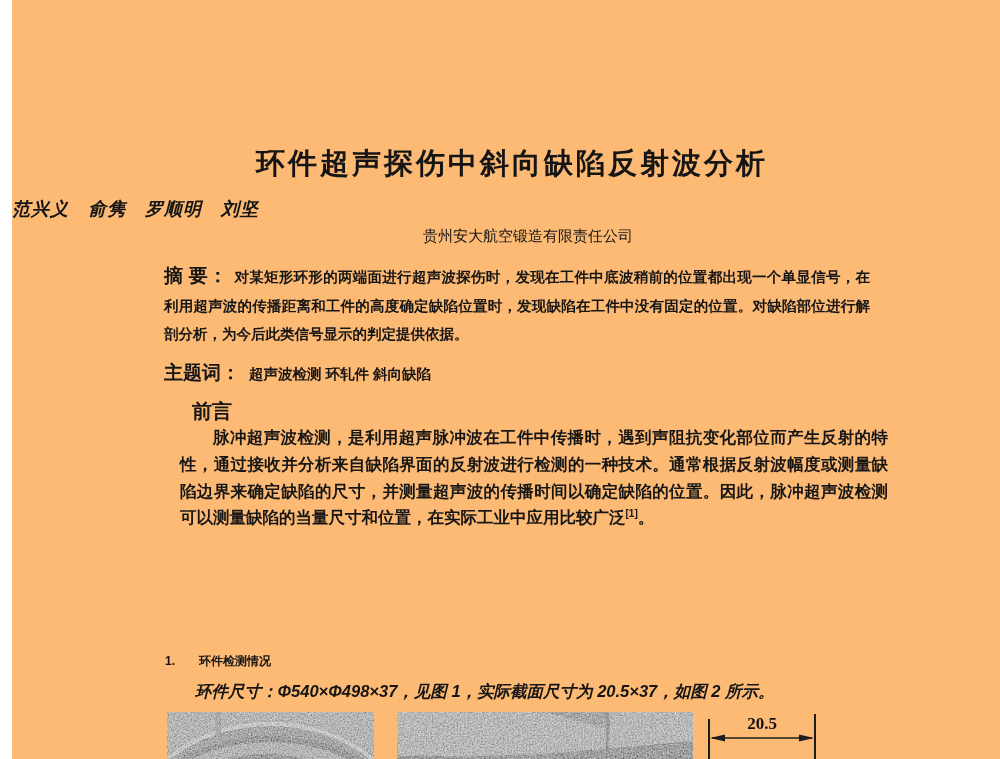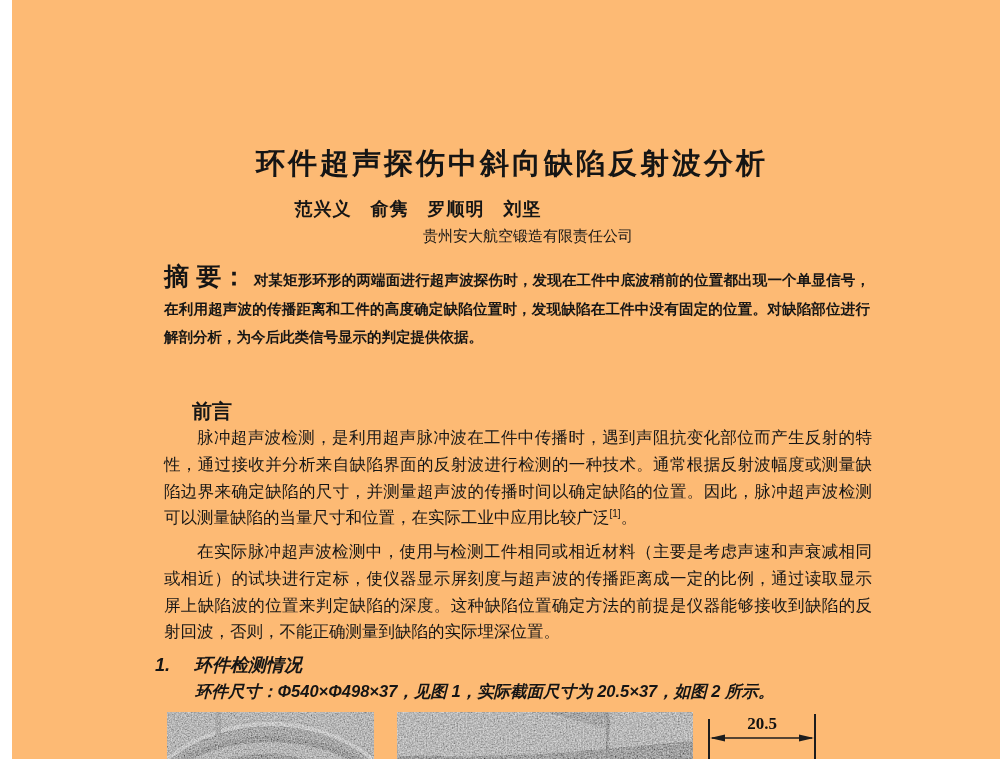--- a/index.html
+++ b/index.html
@@ -12,53 +12,53 @@
     color:#151515;
     margin-left:12px;
   }
   .title{
     position:absolute;top:144px;left:0;width:1000px;
     margin:0;text-align:center;
     font-size:29px;font-weight:bold;letter-spacing:3px;
   }
   .authors{
     position:absolute;top:197px;left:0;width:812px;
-    text-align:center;font-size:18px;font-weight:600;letter-spacing:1px;
+    font-size:18px;font-weight:600;letter-spacing:1px;font-style:italic;
   }
   .affiliation{
     position:absolute;top:227px;left:16px;width:1000px;
     text-align:center;font-size:15px;font-weight:500;
   }
   .abstract{
     position:absolute;top:262px;left:152px;width:706px;margin:0;
     font-size:14.5px;line-height:28.5px;font-weight:600;
     text-align:justify;
   }
-  .abs-label{font-size:25px;font-weight:800;margin-right:7px;}
+  .abs-label{font-size:19px;font-weight:800;margin-right:7px;}
   .keywords{
     position:absolute;top:360px;left:152px;width:706px;
   }
   .kw-label{font-size:19px;font-weight:800;margin-right:9px;}
   .kw-text{font-size:14.5px;font-weight:700;}
   .preface-heading{
     position:absolute;top:398px;left:180px;margin:0;
     font-size:20px;font-weight:800;
   }
   .body{
-    position:absolute;left:152px;width:708px;margin:0;
+    position:absolute;left:168px;width:708px;margin:0;
     font-size:16.5px;line-height:26.8px;
     text-align:justify;text-indent:2em;
-    font-weight:400;color:#161616;
+    font-weight:700;color:#161616;
   }
   .para1{top:424px;}
   .para2{top:538px;}
   .body sup{font-size:10px;line-height:0;}
   .section-heading{
-    position:absolute;top:653px;left:143px;
-    font-size:18px;font-weight:800;font-style:italic;
+    position:absolute;top:653px;left:153px;
+    font-size:12px;font-weight:800;
   }
   .sec-num{margin-right:24px;}
   .ring-size{
     position:absolute;top:681px;left:150px;width:708px;margin:0;
     font-size:16.5px;font-weight:700;text-indent:2em;font-style:italic;
   }
   .figures{position:absolute;top:712px;left:0;width:804px;height:47px;}
   .photo1{position:absolute;left:155px;top:0;}
   .photo2{position:absolute;left:385px;top:0;}
   .dim{position:absolute;left:690px;top:0;}
@@ -70,26 +70,28 @@
 <div class="page">
 
   <h1 class="title">环件超声探伤中斜向缺陷反射波分析</h1>
 
   <div class="authors">范兴义　俞隽　罗顺明　刘坚</div>
 
   <div class="affiliation">贵州安大航空锻造有限责任公司</div>
 
   <p class="abstract"><span class="abs-label">摘 要：</span><span>对某矩形环形的两端面进行超声波探伤时，发现在工件中底波稍前的位置都出现一个单显信号，在利用超声波的传播距离和工件的高度确定缺陷位置时，发现缺陷在工件中没有固定的位置。对缺陷部位进行解剖分析，为今后此类信号显示的判定提供依据。</span></p>
 
+  <div class="keywords">
+    <span class="kw-label">主题词：</span><span class="kw-text">超声波检测 环轧件 斜向缺陷</span>
+  </div>
 
   <h3 class="preface-heading">前言</h3>
 
   <p class="body para1"><span>脉冲超声波检测，是利用超声脉冲波在工件中传播时，遇到声阻抗变化部位而产生反射的特性，通过接收并分析来自缺陷界面的反射波进行检测的一种技术。通常根据反射波幅度或测量缺陷边界来确定缺陷的尺寸，并测量超声波的传播时间以确定缺陷的位置。因此，脉冲超声波检测可以测量缺陷的当量尺寸和位置，在实际工业中应用比较广泛</span><sup>[1]</sup><span>。</span></p>
 
-  <p class="body para2">在实际脉冲超声波检测中，使用与检测工件相同或相近材料（主要是考虑声速和声衰减相同或相近）的试块进行定标，使仪器显示屏刻度与超声波的传播距离成一定的比例，通过读取显示屏上缺陷波的位置来判定缺陷的深度。这种缺陷位置确定方法的前提是仪器能够接收到缺陷的反射回波，否则，不能正确测量到缺陷的实际埋深位置。</p>
 
   <div class="section-heading">
     <span class="sec-num">1.</span><span>环件检测情况</span>
   </div>
 
   <p class="ring-size">环件尺寸：Φ540×Φ498×37，见图 1，实际截面尺寸为 20.5×37，如图 2 所示。</p>
 
   <svg class="defs-holder" aria-hidden="true">
     <defs>
       <filter id="grainA" x="0%" y="0%" width="100%" height="100%">

